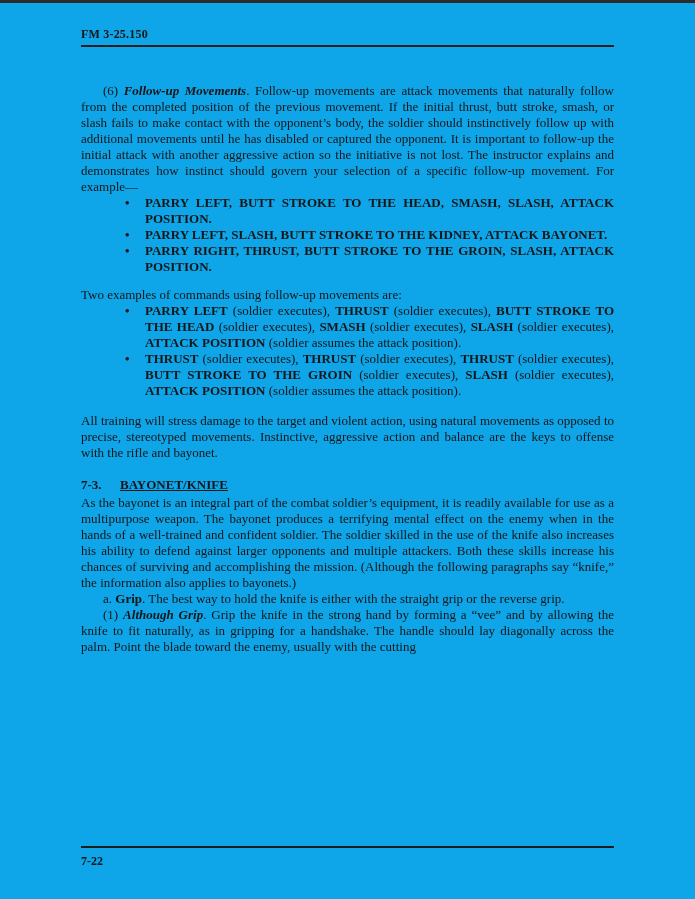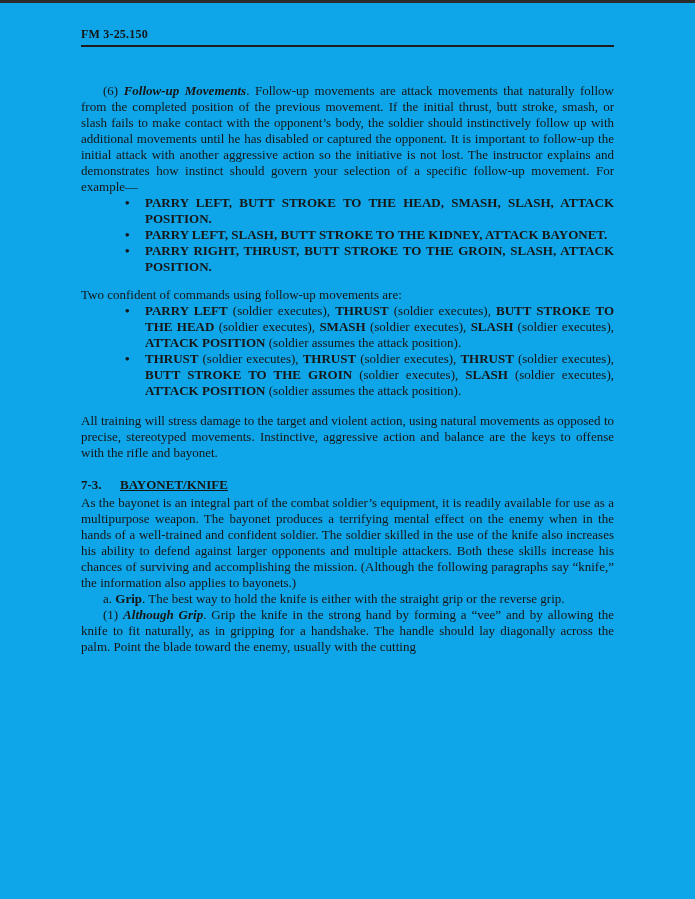--- a/index.html
+++ b/index.html
@@ -79,21 +79,21 @@
       <li>
         <span class="bullet">•</span>
         <span class="li-text"><span class="run-b">PARRY LEFT, SLASH, BUTT STROKE TO THE KIDNEY, ATTACK BAYONET.</span></span>
       </li>
       <li>
         <span class="bullet">•</span>
         <span class="li-text"><span class="run-b">PARRY RIGHT, THRUST, BUTT STROKE TO THE GROIN, SLASH, ATTACK POSITION.</span></span>
       </li>
     </ul>
 
-    <p class="para mt"><span class="run-n">Two confident of commands using follow-up movements are:</span></p>
+    <p class="para mt"><span class="run-n">Two examples of commands using follow-up movements are:</span></p>
 
     <ul class="cmd-list">
       <li>
         <span class="bullet">•</span>
         <span class="li-text"><span class="run-b">PARRY LEFT</span><span class="run-n"> (soldier executes), </span><span class="run-b">THRUST</span><span class="run-n"> (soldier executes), </span><span class="run-b">BUTT STROKE TO THE HEAD</span><span class="run-n"> (soldier executes), </span><span class="run-b">SMASH</span><span class="run-n"> (soldier executes), </span><span class="run-b">SLASH</span><span class="run-n"> (soldier executes), </span><span class="run-b">ATTACK POSITION</span><span class="run-n"> (soldier assumes the attack position).</span></span>
       </li>
       <li>
         <span class="bullet">•</span>
         <span class="li-text"><span class="run-b">THRUST</span><span class="run-n"> (soldier executes), </span><span class="run-b">THRUST</span><span class="run-n"> (soldier executes), </span><span class="run-b">THRUST</span><span class="run-n"> (soldier executes), </span><span class="run-b">BUTT STROKE TO THE GROIN</span><span class="run-n"> (soldier executes), </span><span class="run-b">SLASH</span><span class="run-n"> (soldier executes), </span><span class="run-b">ATTACK POSITION</span><span class="run-n"> (soldier assumes the attack position).</span></span>
       </li>
@@ -105,13 +105,17 @@
     <h2 class="section-heading"><span class="section-number">7-3.</span><span class="section-title">BAYONET/KNIFE</span></h2>
 
     <p class="para"><span class="run-n">As the bayonet is an integral part of the combat soldier’s equipment, it is readily available for use as a multipurpose weapon. The bayonet produces a terrifying mental effect on the enemy when in the hands of a well-trained and confident soldier. The soldier skilled in the use of the knife also increases his ability to defend against larger opponents and multiple attackers. Both these skills increase his chances of surviving and accomplishing the mission. (Although the following paragraphs say “knife,” the information also applies to bayonets.)</span></p>
 
     <p class="para indent"><span class="run-n">a. </span><span class="run-b">Grip</span><span class="run-n">. The best way to hold the knife is either with the straight grip or the reverse grip.</span></p>
 
     <p class="para indent"><span class="run-n">(1) </span><span class="run-bi">Although Grip</span><span class="run-n">. Grip the knife in the strong hand by forming a “vee” and by allowing the knife to fit naturally, as in gripping for a handshake. The handle should lay diagonally across the palm. Point the blade toward the enemy, usually with the cutting</span></p>
 
   </main>
 
+  <footer class="page-footer">
+    <div class="footer-rule"></div>
+    <div class="footer-page-number">7-22</div>
+  </footer>
 </div>
 
 </body></html>

